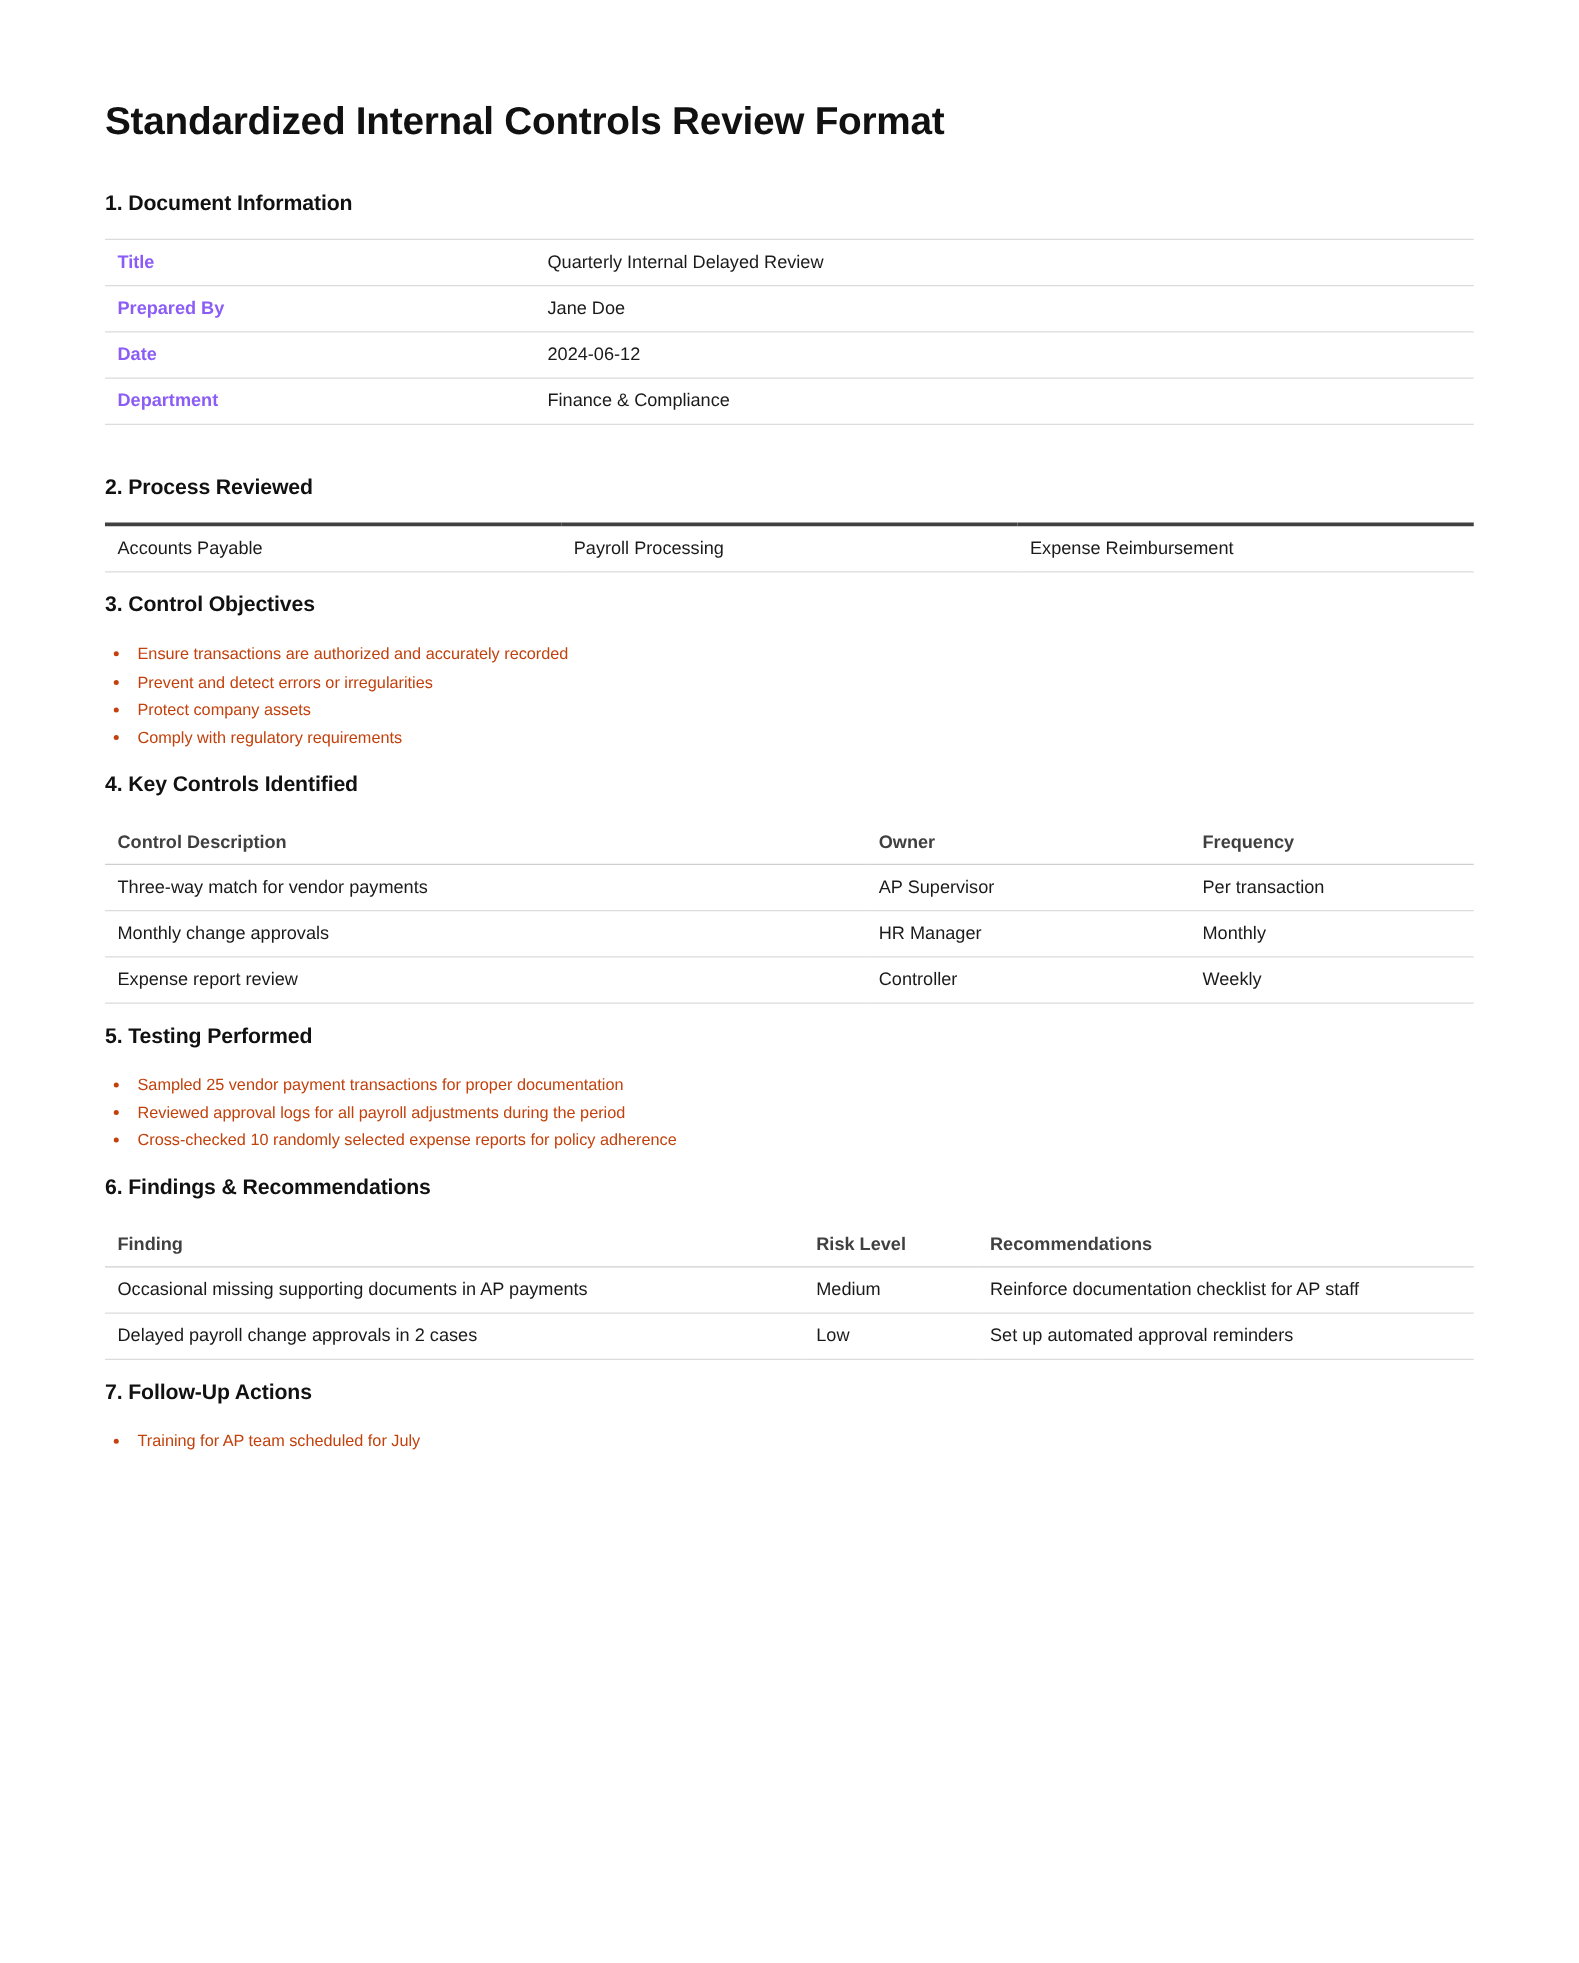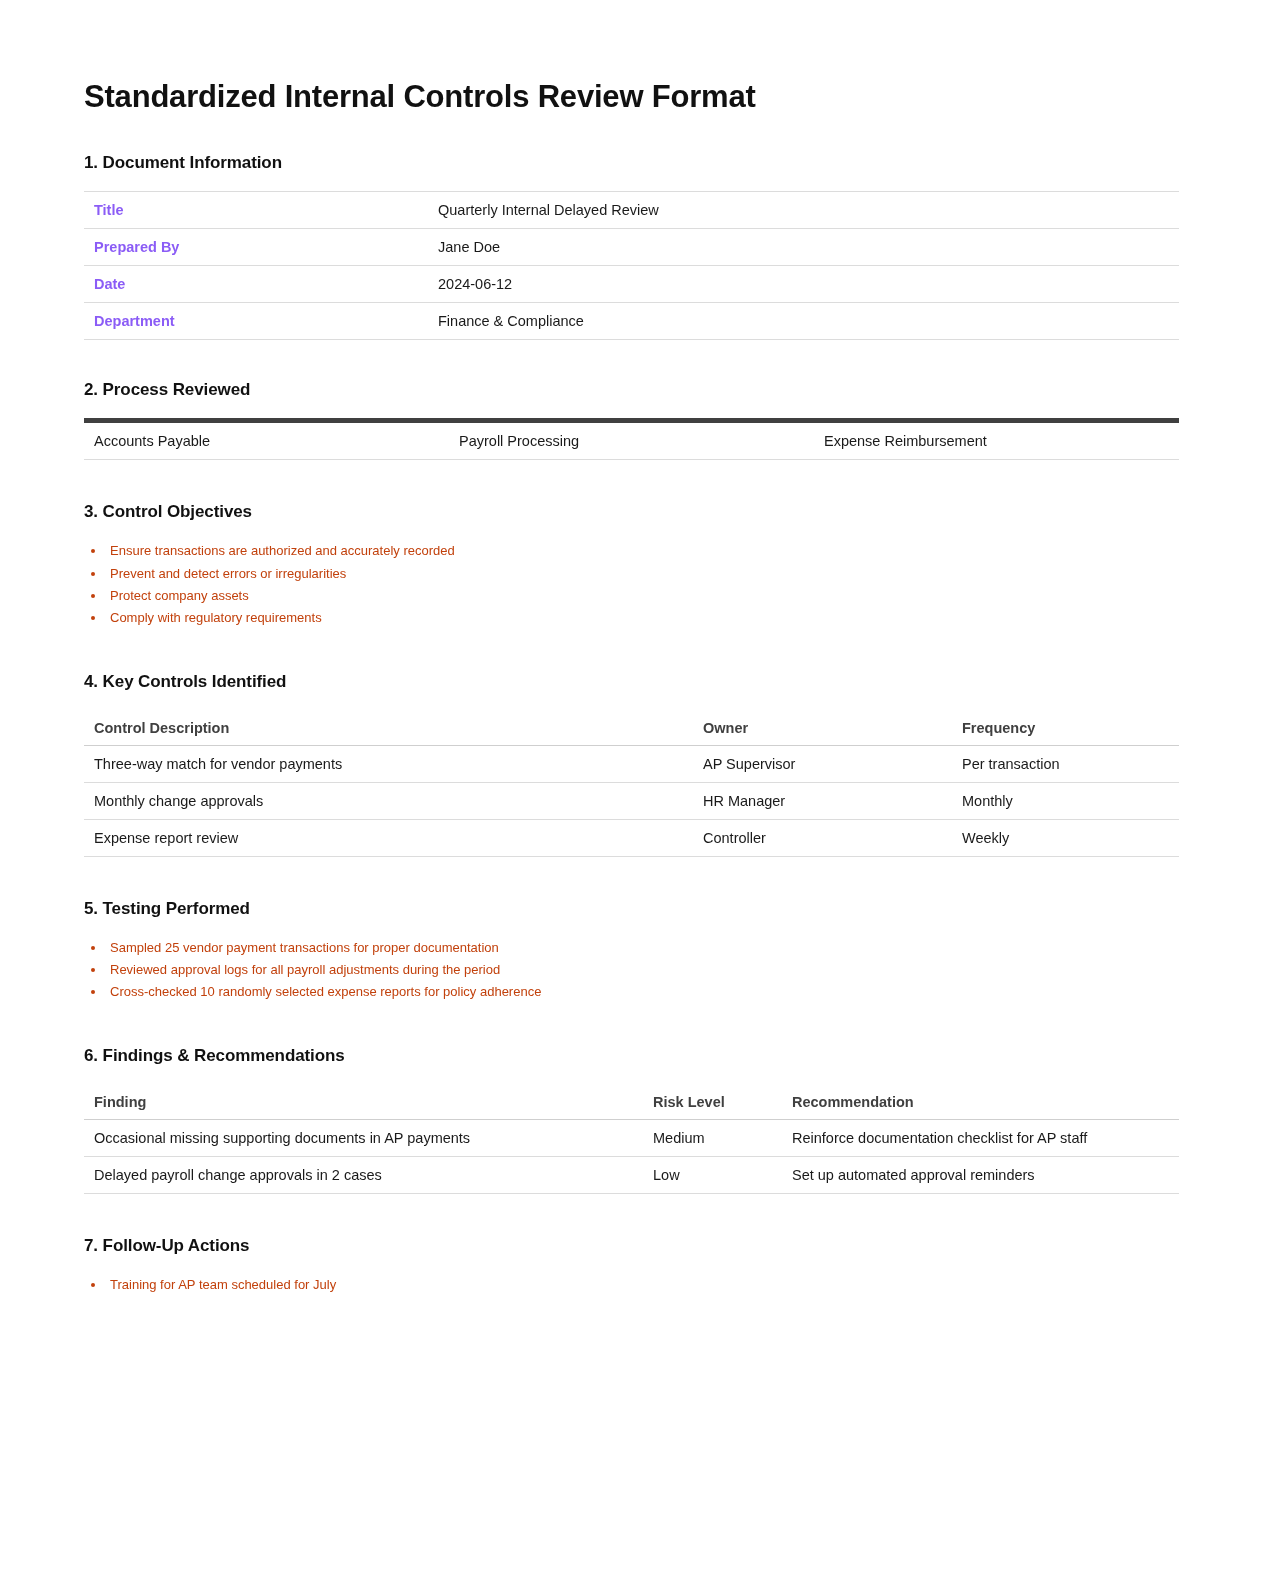--- a/index.html
+++ b/index.html
@@ -31,21 +31,21 @@
     color: #111;
   }
   h2.section-title {
     font-size: 17px;
     font-weight: bold;
     margin: 0 0 18px 0;
     color: #111;
     letter-spacing: -0.1px;
   }
   section {
-    margin-bottom: 42px;
+    margin-bottom: 16px;
   }
   section.sec-1 { margin-bottom: 40px; }
   table {
     border-collapse: collapse;
     width: 100%;
     font-size: 14.5px;
   }
   table td, table th {
     text-align: left;
     padding: 10px 4px 10px 10px;
@@ -65,21 +65,21 @@
     width: 330px;
     color: #8b5cf6;
   }
   .info-table tr:first-child td {
     border-top: 1px solid #dcdcdc;
   }
   .process-table td {
     width: 33.33%;
   }
   .process-table tr td {
-    border-top: 5px solid #404040;
+    border-top: 3px solid #404040;
   }
   ul.bullets {
     margin: 0;
     padding-left: 22px;
     font-size: 13px;
     line-height: 1.72;
     color: #c2410c;
   }
   ul.bullets li {
     padding-left: 4px;
@@ -188,21 +188,21 @@
     </ul>
   </section>
 
   <section>
     <h2 class="section-title">6. Findings &amp; Recommendations</h2>
     <table>
       <thead>
         <tr>
           <th class="fr-col-find">Finding</th>
           <th class="fr-col-risk">Risk Level</th>
-          <th class="fr-col-rec">Recommendation</th>
+          <th class="fr-col-rec">Recommendations</th>
         </tr>
       </thead>
       <tbody>
         <tr>
           <td>Occasional missing supporting documents in AP payments</td>
           <td>Medium</td>
           <td>Reinforce documentation checklist for AP staff</td>
         </tr>
         <tr>
           <td>Delayed payroll change approvals in 2 cases</td>

